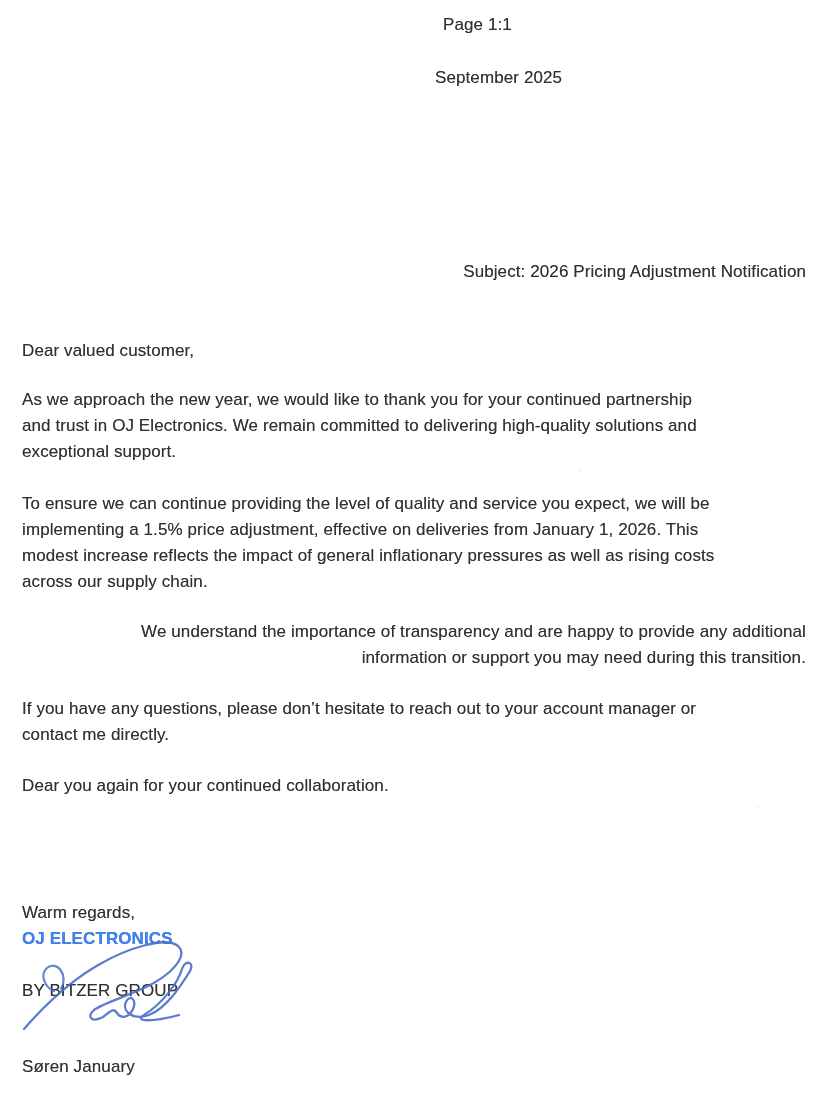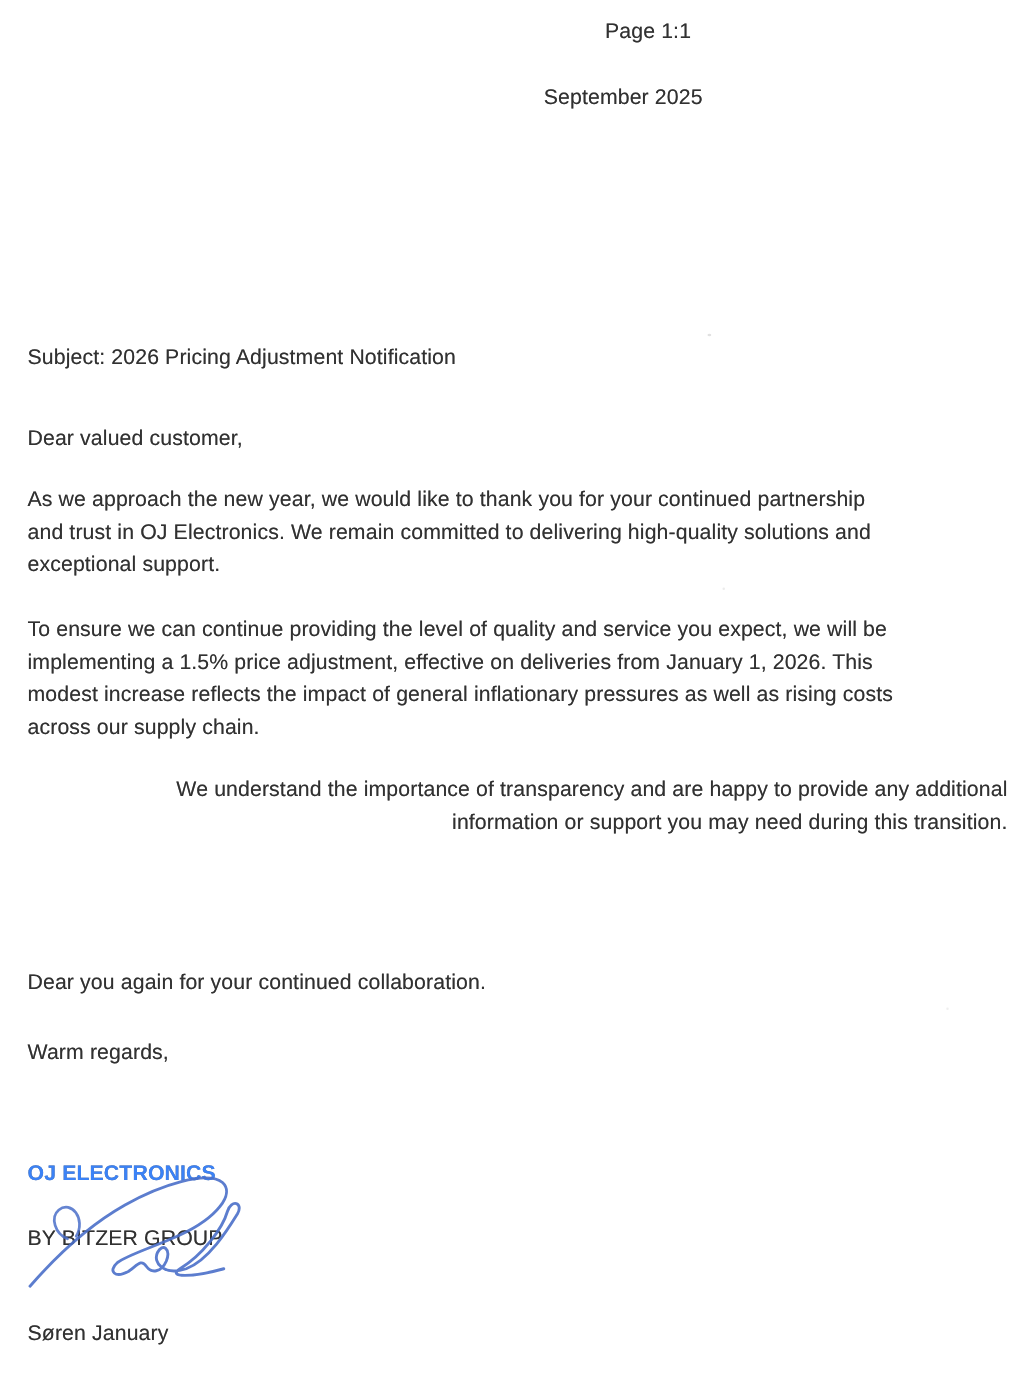--- a/index.html
+++ b/index.html
@@ -18,32 +18,32 @@
   }
   .txt {
     position: absolute;
     font-size: 17px;
     line-height: 26px;
     color: #313131;
     text-shadow: 0 0 0.5px rgba(45,45,45,0.55);
     white-space: pre-line;
     letter-spacing: 0.1px;
   }
-  .page-indicator { top: 12px; left: 443px; margin-left: 41px; }
+  .page-indicator { top: 12px; left: 443px; }
   .date-line { top: 65px; left: 435px; }
 
   .body-block { left: 22px; width: 784px; }
-  .subject     { top: 273px; }
+  .subject     { top: 259px; text-align: right; }
   .salutation  { top: 338px; }
   .para-1      { top: 387px; }
   .para-2      { top: 491px; }
   .para-3      { top: 619px; text-align: right; }
   .para-4      { top: 696px; }
   .para-5      { top: 773px; }
-  .closing     { top: 829px; }
+  .closing     { top: 900px; }
 
   .company-block { top: 900px; }
   .company-name {
     font-weight: 700;
     color: #3b82f6;
     text-shadow: 0 0 0.5px rgba(25,25,25,0.6);
   }
   .company-sub { color: #313131; }
 
   .signature-svg {
@@ -78,20 +78,22 @@
 
   <div class="txt body-block para-1">As we approach the new year, we would like to thank you for your continued partnership
 and trust in OJ Electronics. We remain committed to delivering high-quality solutions and
 exceptional support.</div>
   <div class="txt body-block para-2">To ensure we can continue providing the level of quality and service you expect, we will be
 implementing a 1.5% price adjustment, effective on deliveries from January 1, 2026. This
 modest increase reflects the impact of general inflationary pressures as well as rising costs
 across our supply chain.</div>
   <div class="txt body-block para-3">We understand the importance of transparency and are happy to provide any additional
 information or support you may need during this transition.</div>
+  <div class="txt body-block para-4">If you have any questions, please don’t hesitate to reach out to your account manager or
+contact me directly.</div>
   <div class="txt body-block para-5">Dear you again for your continued collaboration.</div>
 
   <div class="txt body-block closing">Warm regards,</div>
 
   <div class="txt body-block company-block">
     <div class="company-name">OJ ELECTRONICS</div>
     <div class="company-sub">BY BITZER GROUP</div>
   </div>
 
   <svg class="signature-svg" viewBox="0 0 202 106" aria-hidden="true">

